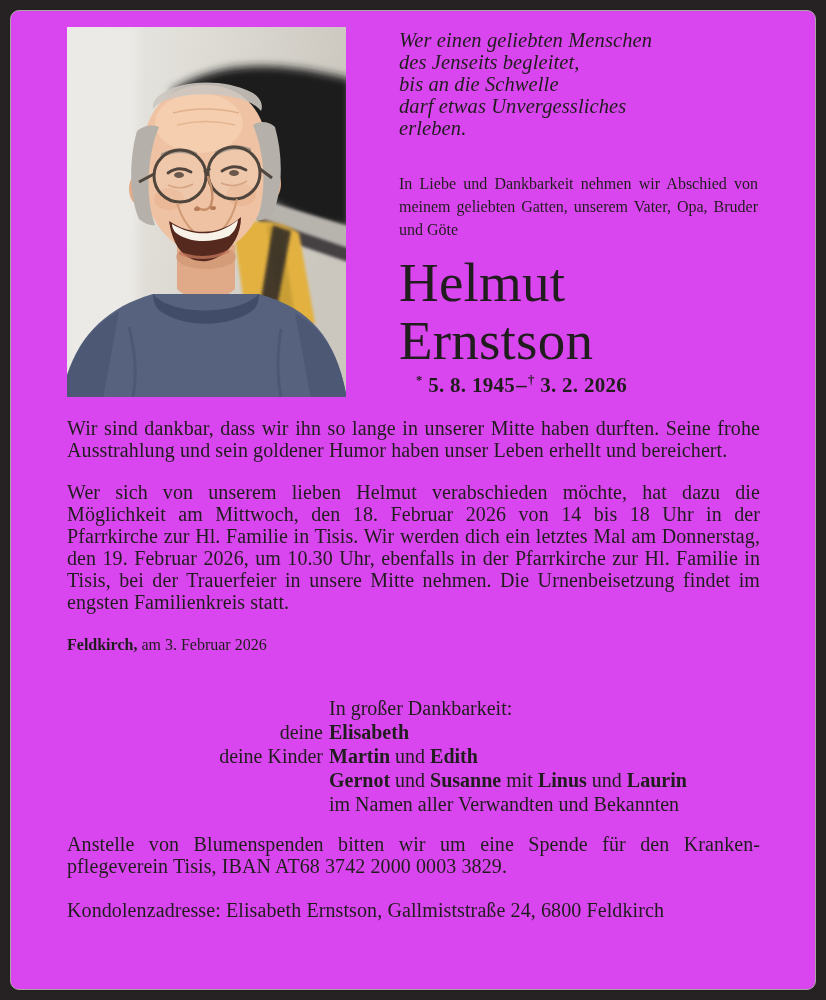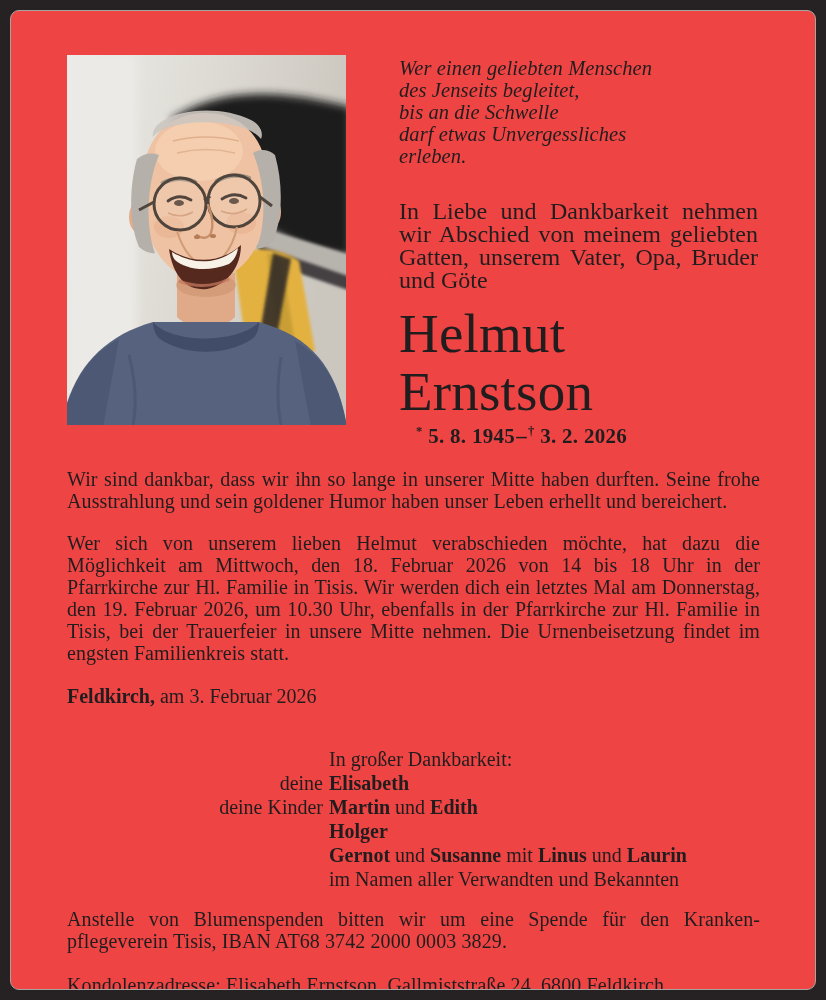--- a/index.html
+++ b/index.html
@@ -9,24 +9,24 @@
     background: #262122;
     font-family: "Liberation Serif", "DejaVu Serif", serif;
   }
   .frame {
     width: 826px; height: 1000px;
     padding: 10px;
     background: #262122;
   }
   .card {
     width: 100%; height: 100%;
-    background: #ef4444;
+    background: #d946ef;
     border: 1.5px solid #a8a4a0;
     border-radius: 9px;
-    padding: 44px 55px 18px 56px;
+    padding: 16px 55px 18px 56px;
     color: #211d1e;
     overflow: hidden;
     font-family: Liberation Serif, serif;
   }
   .top { display: flex; align-items: flex-start; }
   .photo {
     flex: 0 0 auto;
     width: 279px; height: 370px;
     overflow: hidden;
     background: #d9d6cf;
@@ -36,21 +36,21 @@
 
   .poem {
     margin-top: 2px;
     font-style: italic;
     font-size: 20.5px;
     line-height: 22px;
     letter-spacing: 0.1px;
   }
   .intro {
     margin: 33px 0 12px 0;
-    font-size: 24px;
+    font-size: 16px;
     line-height: 23px;
     text-align: justify;
   }
   .name {
     margin: 13px 0 0 0;
     font-size: 55px;
     line-height: 58px;
     font-weight: 400;
     letter-spacing: 0.2px;
   }
@@ -66,21 +66,21 @@
 
   .body-par {
     margin: 20px 0 0 0;
     font-size: 20px;
     line-height: 22px;
     text-align: justify;
     letter-spacing: 0.1px;
     hyphens: manual;
   }
   .first-par { margin-top: 19px; }
-  .dateline { margin: 21px 0 0 0; font-size: 20px; line-height: 22px; }
+  .dateline { margin: 21px 0 0 0; font-size: 16px; line-height: 22px; }
   .dateline strong { font-weight: 700; }
 
   .closing { margin-top: 40px; font-size: 20px; line-height: 24px; }
   .closing-heading { margin-left: 262px; }
   .closing-row { display: grid; grid-template-columns: 256px 1fr; column-gap: 6px; }
   .closing-row .lbl { text-align: right; white-space: nowrap; }
   .b { font-weight: 700; }
 
   .donation { margin-top: 17px; }
   .condolence { margin-top: 22px; text-align: left; }
@@ -214,24 +214,20 @@
       <div class="closing-row">
         <span class="lbl">deine</span>
         <span class="nms"><span class="b">Elisabeth</span></span>
       </div>
 
       <div class="closing-row">
         <span class="lbl">deine Kinder</span>
         <span class="nms"><span class="b">Martin</span><span> und </span><span class="b">Edith</span></span>
       </div>
 
-      <div class="closing-row">
-        <span class="lbl"></span>
-        <span class="nms"><span class="b">Holger</span></span>
-      </div>
 
       <div class="closing-row">
         <span class="lbl"></span>
         <span class="nms"><span class="b">Gernot</span><span> und </span><span class="b">Susanne</span><span> mit </span><span class="b">Linus</span><span> und </span><span class="b">Laurin</span></span>
       </div>
 
       <div class="closing-row">
         <span class="lbl"></span>
         <span class="nms"><span>im Namen aller Verwandten und Bekannten</span></span>
       </div>

